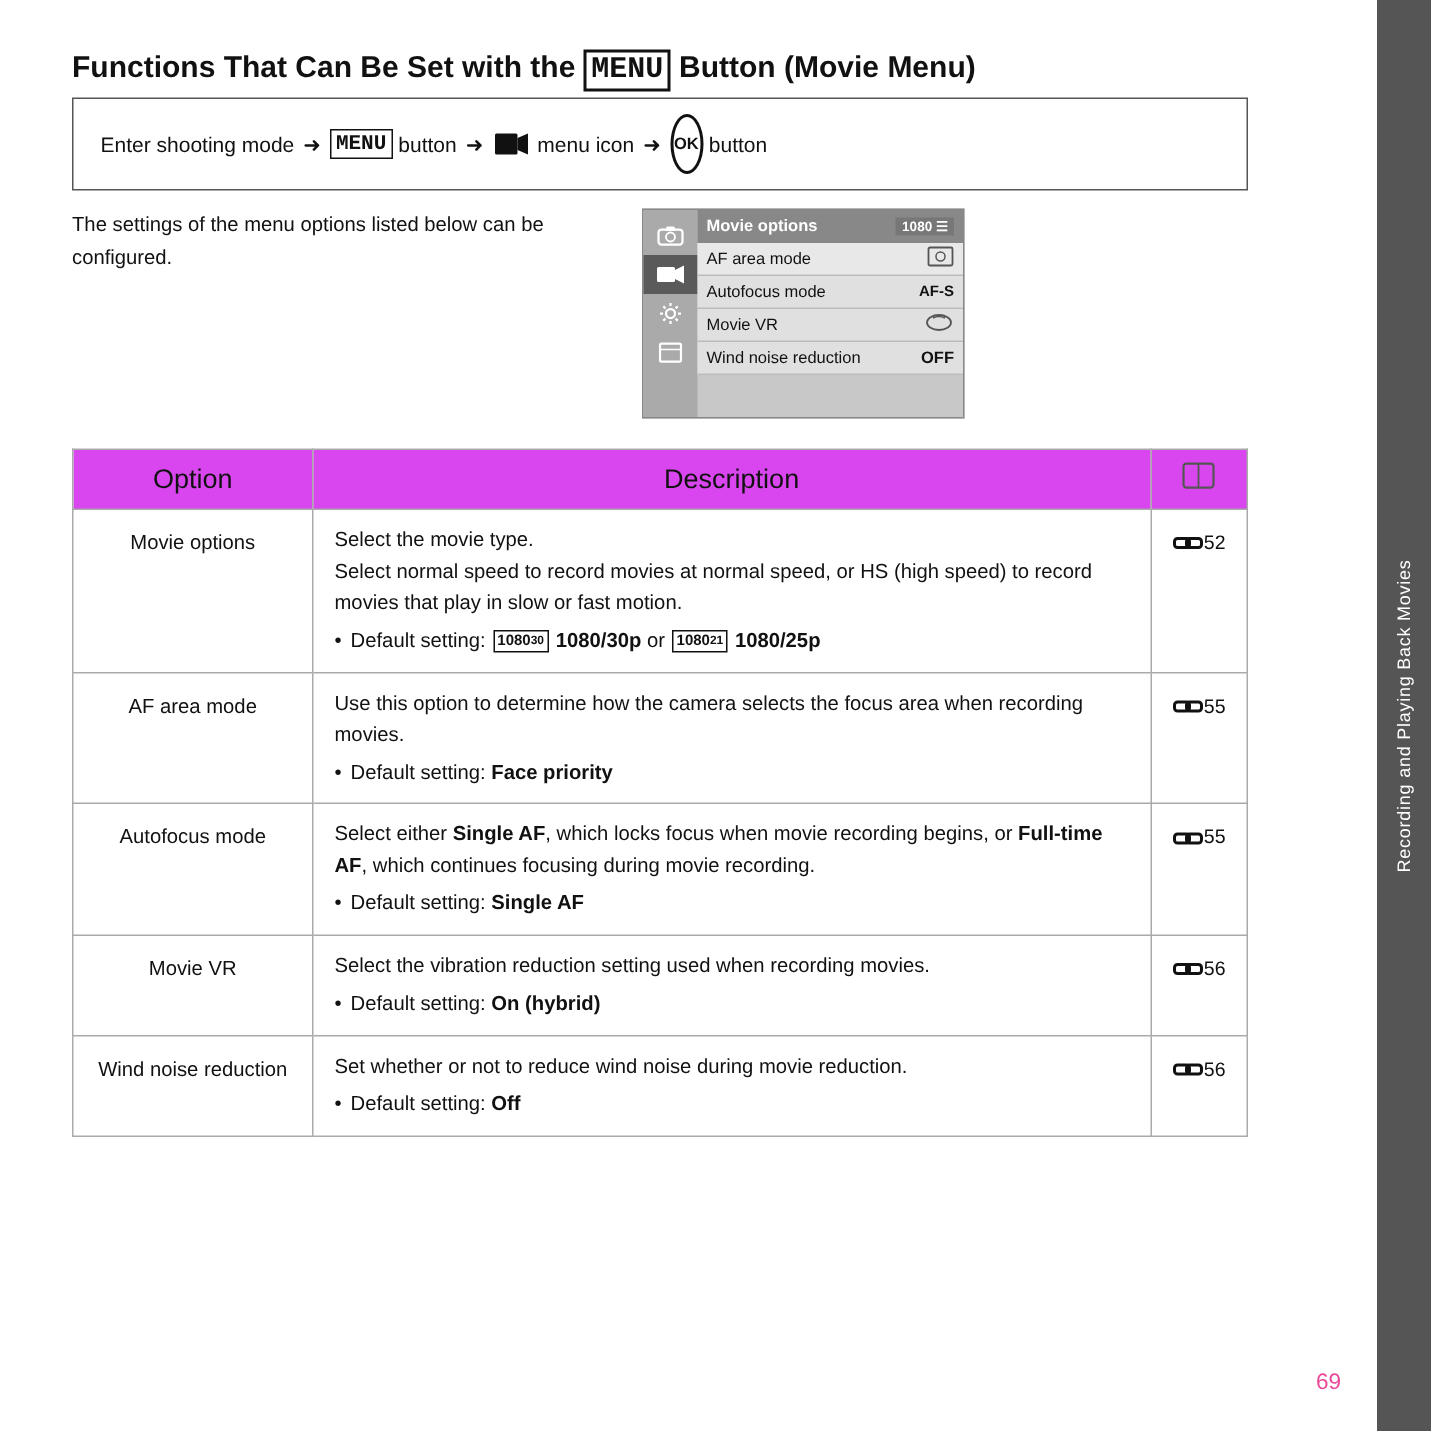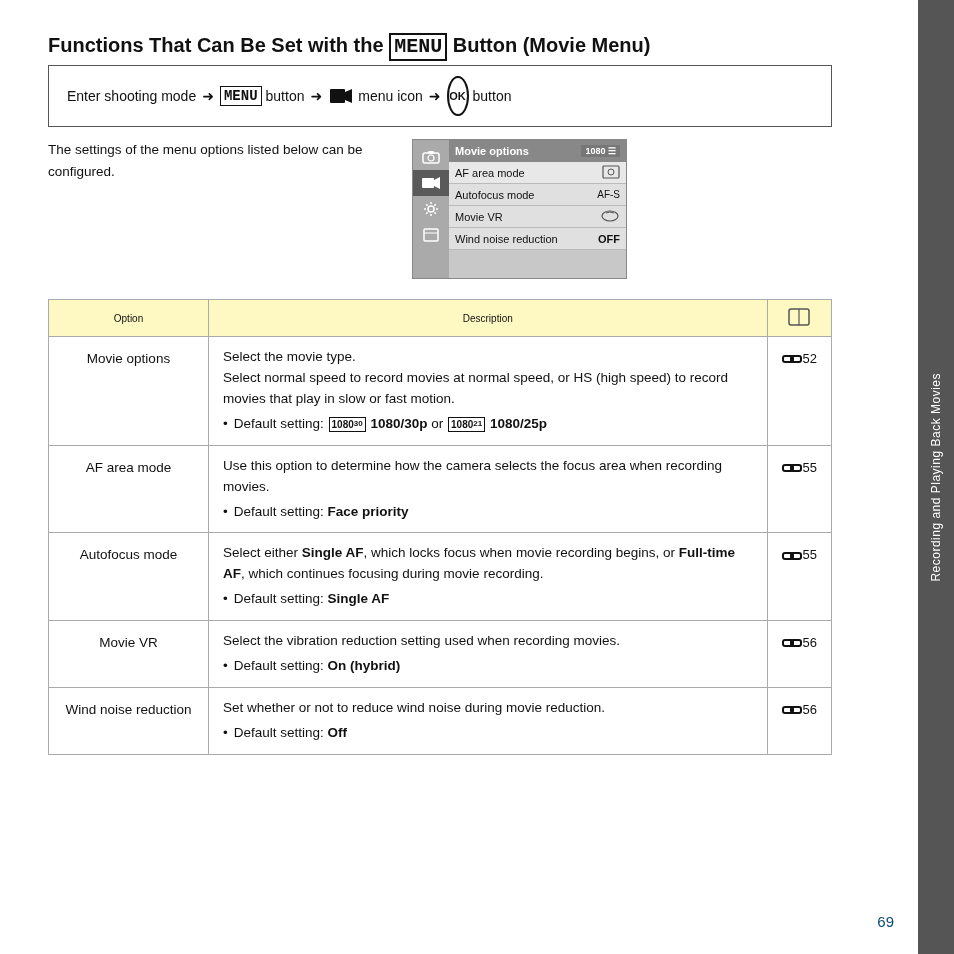--- a/index.html
+++ b/index.html
@@ -66,21 +66,21 @@
       height: 40px;
       border: 2px solid #111;
       border-radius: 50%;
       font-size: 11px;
       font-weight: bold;
       vertical-align: middle;
     }
 
     .intro-section {
       display: flex;
-      gap: 4px;
+      gap: 20px;
       margin-bottom: 20px;
       align-items: flex-start;
     }
     .intro-text {
       font-size: 13.5px;
       line-height: 1.6;
       max-width: 360px;
     }
 
     
@@ -147,36 +147,36 @@
       justify-content: space-between;
       padding: 2px 6px;
       font-size: 11px;
       height: 22px;
       border-bottom: 1px solid #bbb;
       background: #e0e0e0;
     }
     .menu-row:nth-child(1) { background: #e8e8e8; }
     .menu-row .row-value {
       font-size: 10px;
-      font-weight: normal;
+      font-weight: bold;
     }
 
     
     .options-table {
       width: 100%;
       border-collapse: collapse;
       font-size: 13.5px;
       margin-top: 8px;
     }
     .options-table th {
-      background: #fef9c3;
+      background: #d946ef;
       border: 1px solid #aaa;
       padding: 8px 14px;
       font-weight: normal;
-      font-size: 10px;
+      font-size: 18px;
       text-align: center;
     }
     .options-table th.option-col {
       width: 160px;
     }
     .options-table th.desc-col {
       width: auto;
     }
     .options-table th.ref-col {
       width: 60px;
@@ -237,21 +237,21 @@
       white-space: nowrap;
       letter-spacing: 0.5px;
     }
 
     
     .page-number {
       position: absolute;
       bottom: 24px;
       right: 60px;
       font-size: 15px;
-      color: #0c4a6e;
+      color: #ec4899;
     }
     .chain-link {
       display: inline-block;
       width: 14px;
       height: 10px;
       border: 2px solid #111;
       border-radius: 4px;
       margin-right: -3px;
     }
     .chain-link2 {

